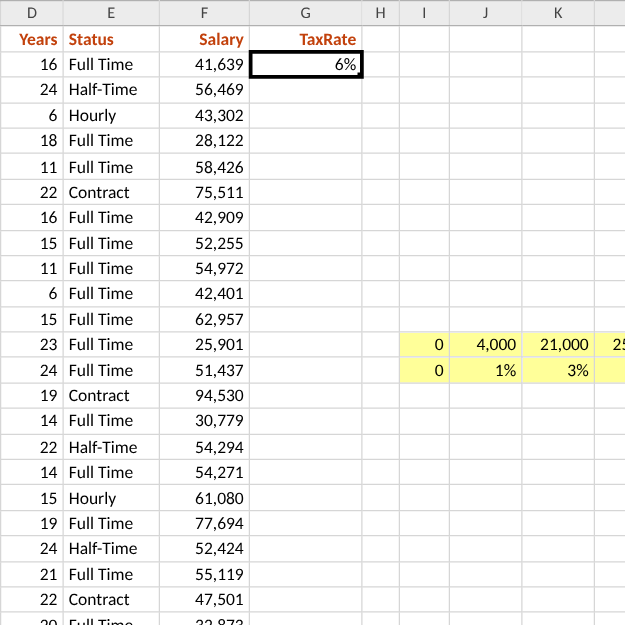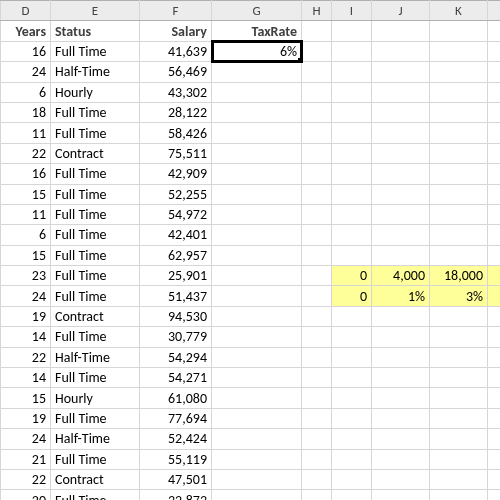--- a/index.html
+++ b/index.html
@@ -35,30 +35,30 @@
   th {
     background: #ececec;
     color: #444;
     text-align: center;
     font-size: 13px;
     height: 20px;
     border-top: 1px solid #b0b0b0;
     border-bottom: 1px solid #b0b0b0;
   }
   .colD { width: 50px; }
-  .colE { width: 89px; text-align: left; }
+  .colE { width: 77px; text-align: left; }
   .colF { width: 72px; }
   .colG { width: 90px; }
   .colH { width: 30px; }
   .colI { width: 40px; }
   .colJ { width: 58px; }
   .colK { width: 58px; }
   .colL { width: 58px; }
   .bold { font-weight: bold; }
-  .green { color: #404040; }
+  .green { color: #c2410c; }
   .center { text-align: right; }
   .left { text-align: left; }
   .yellow { background: #ffff99; }
   .active-cell {
     outline: 3px solid #000;
     outline-offset: -2px;
     position: relative;
   }
   .fill-handle {
     position: absolute;
@@ -233,21 +233,21 @@
           <td></td>
         </tr>
         <tr>
           <td>23</td>
           <td class="colE left">Full Time</td>
           <td>25,901</td>
           <td></td>
           <td></td>
           <td class="yellow">0</td>
           <td class="yellow">4,000</td>
-          <td class="yellow">18,000</td>
+          <td class="yellow">21,000</td>
           <td class="yellow">25,000</td>
         </tr>
         <tr>
           <td>24</td>
           <td class="colE left">Full Time</td>
           <td>51,437</td>
           <td></td>
           <td></td>
           <td class="yellow">0</td>
           <td class="yellow">1%</td>

